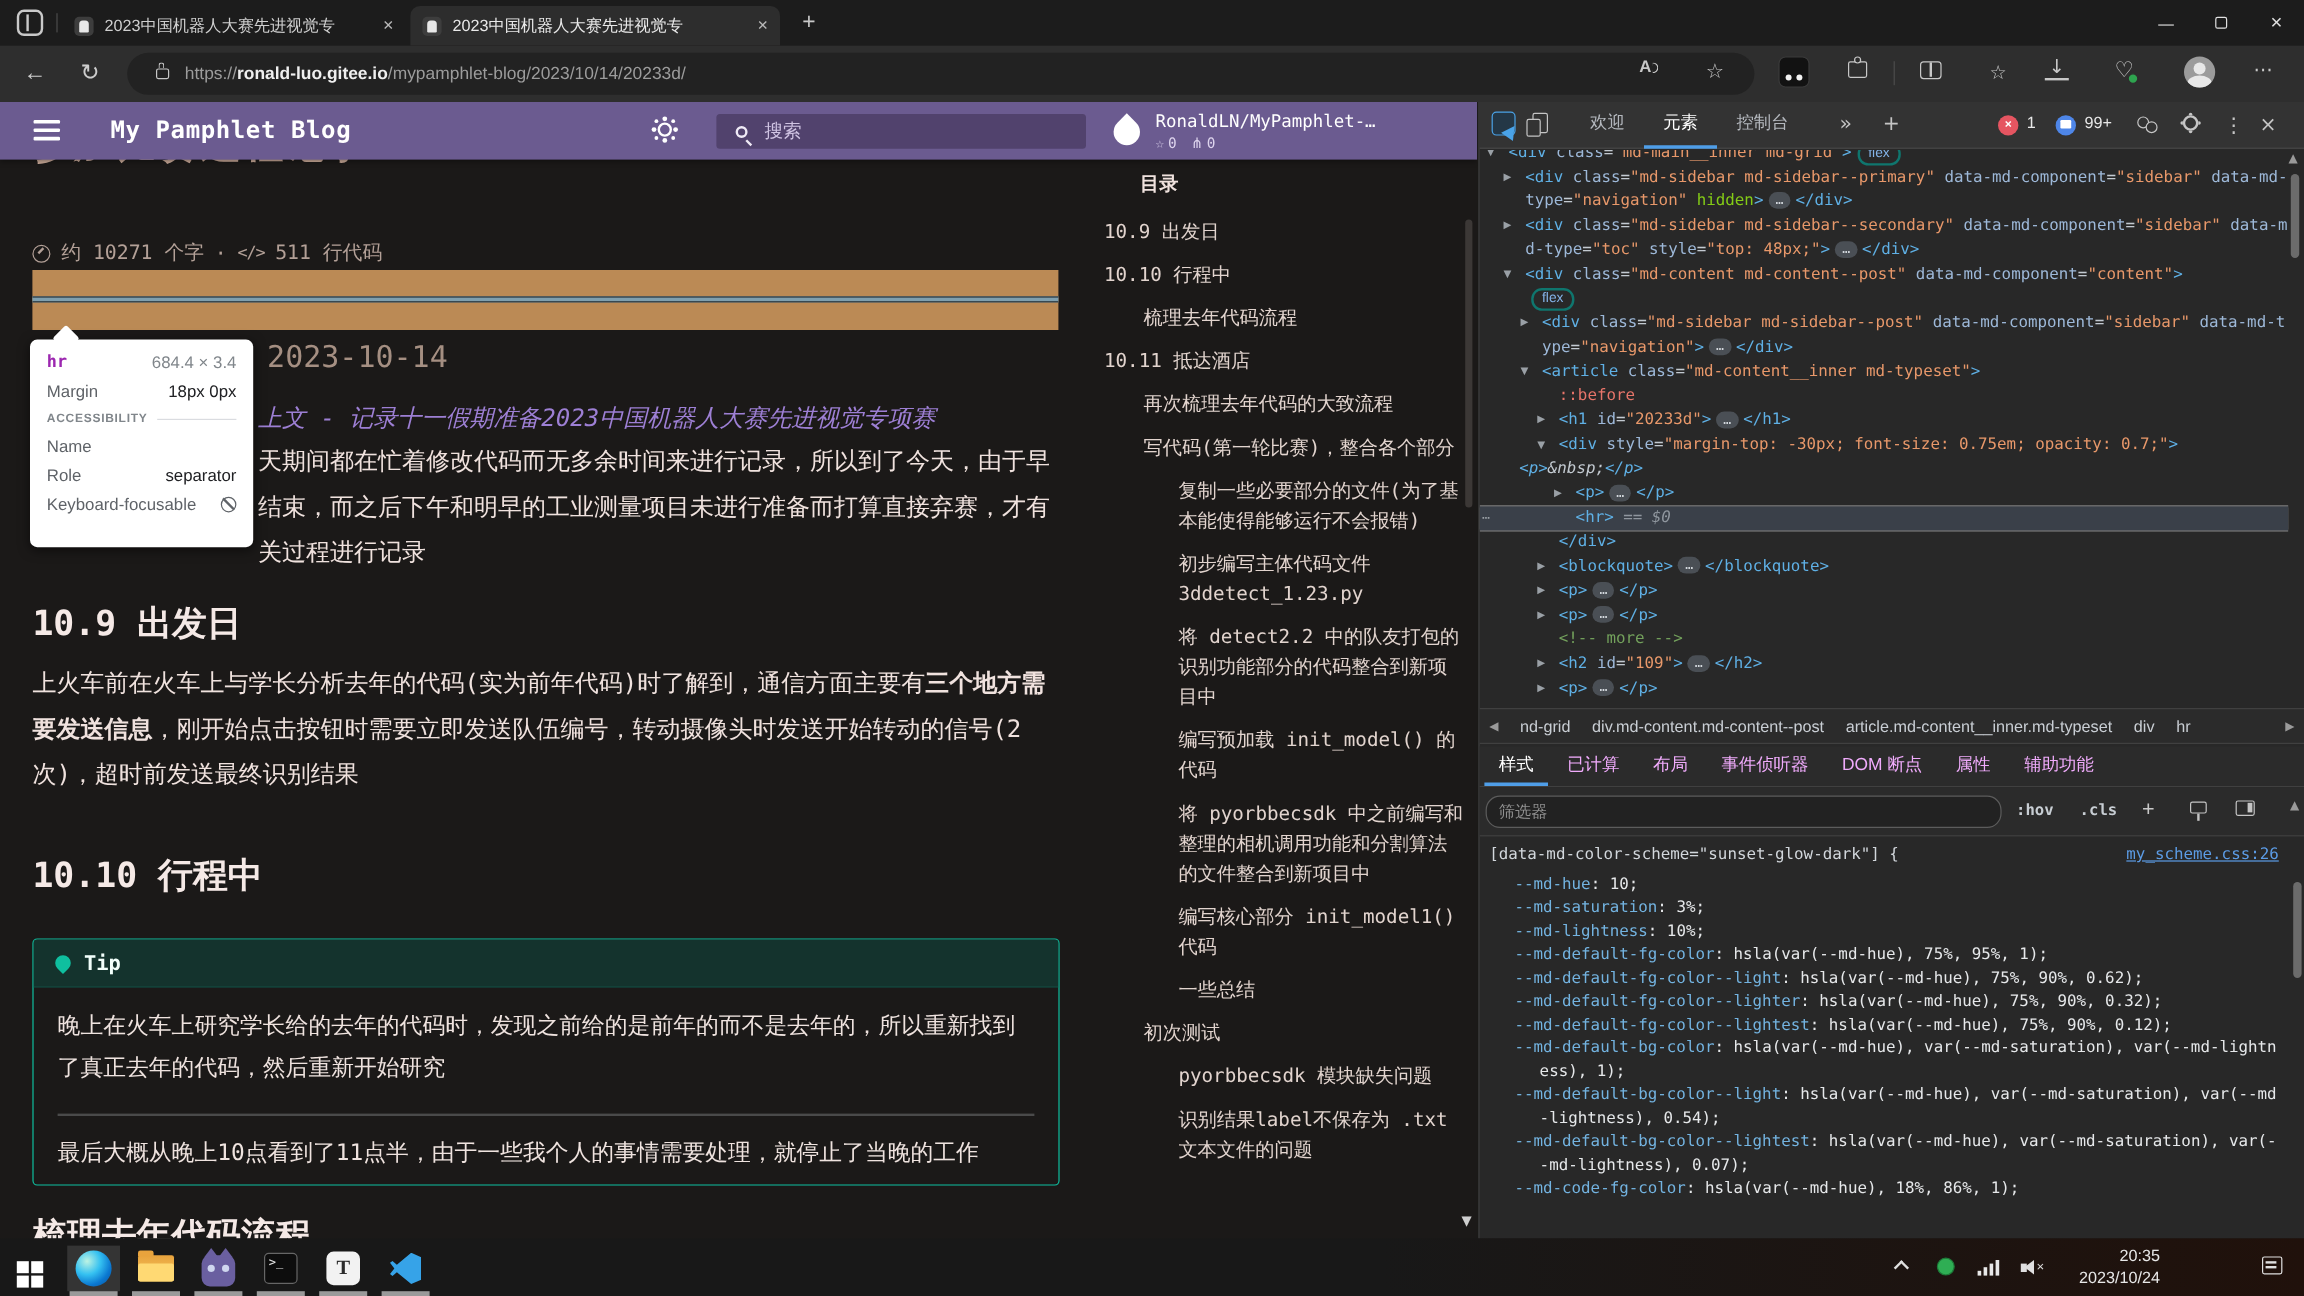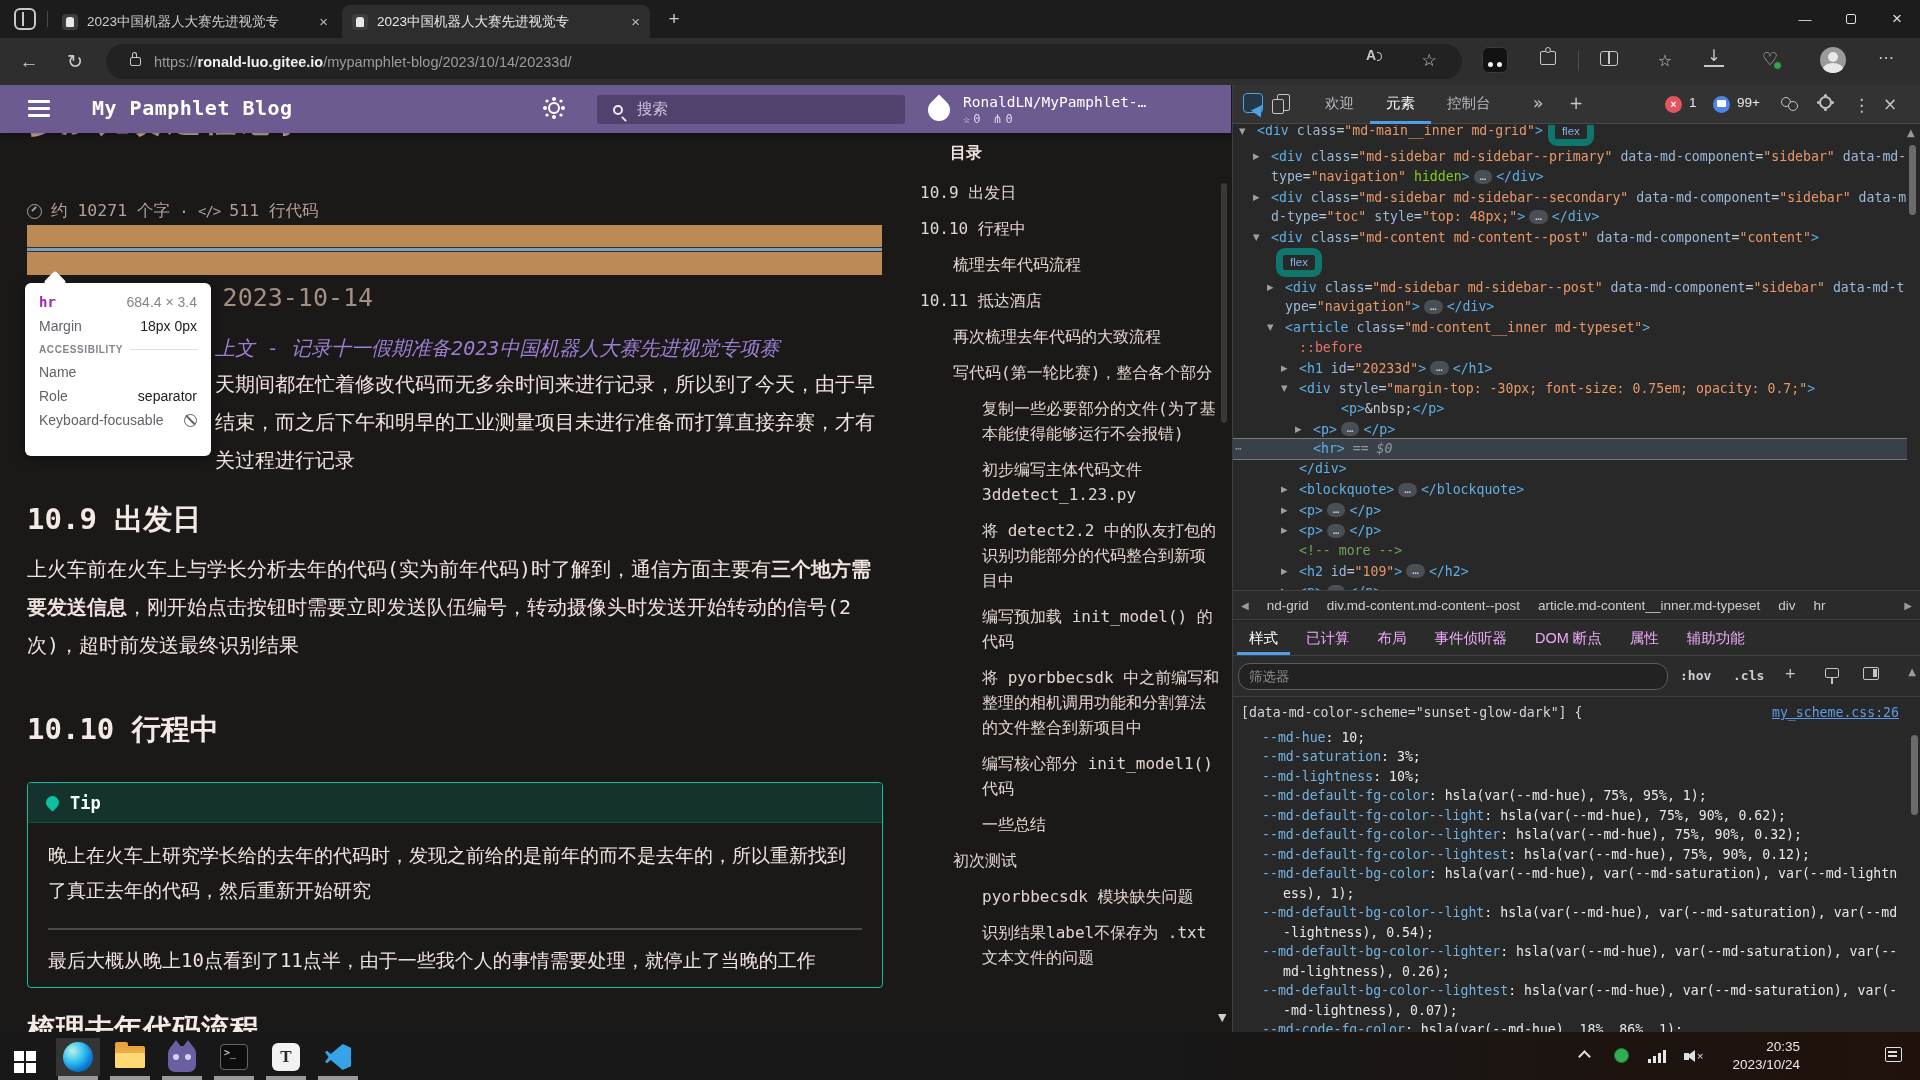--- a/index.html
+++ b/index.html
@@ -142,21 +142,21 @@
   .gear{position:absolute;left:586px;top:11px;width:13px;height:13px;border:2px solid #c5c5c5;border-radius:50%;box-shadow:0 -7px 0 -5px #c5c5c5,0 7px 0 -5px #c5c5c5,-7px 0 0 -5px #c5c5c5,7px 0 0 -5px #c5c5c5;}
 
   .dom-tree{position:absolute;left:0;top:40px;width:674px;height:465px;overflow:hidden;font-family:"DejaVu Sans Mono",monospace;font-size:13.2px;line-height:20px;padding-top:1px;}
   .trow{position:relative;word-break:break-all;}
   .trow.clip{margin-top:-9px;}
   .arw{display:inline-block;width:18px;text-indent:0;font-size:8.5px;color:#9aa0a6;vertical-align:1.5px;font-family:"DejaVu Sans",sans-serif;}
   .tk-t{color:#5fb0e5;} .tk-a{color:#9db8d8;} .tk-v{color:#e8986a;} .tk-p{color:#c3cad1;}
   .tk-ps{color:#e8756a;} .tk-c{color:#73a15c;} .tk-w{color:#84cc16;}
   .tk-eq{color:#8f969e;} .tk-eqi{color:#8f969e;font-style:italic;}
   .tk-el{display:inline-block;background:#4a4f55;color:#d3d8dd;border-radius:8px;padding:0 6px;font-size:11px;line-height:14px;margin:0 4px;text-indent:0;vertical-align:1px;}
-  .tk-bd{display:inline-block;border:7px solid #0f766e;color:#84b3e8;border-radius:9px;padding:0 7px;font-size:11.5px;line-height:15px;margin-left:5px;text-indent:0;font-family:"Liberation Sans",sans-serif;text-align:right;}
+  .tk-bd{display:inline-block;border:2px solid #0f766e;color:#84b3e8;border-radius:9px;padding:0 7px;font-size:11.5px;line-height:15px;margin-left:5px;text-indent:0;font-family:"Liberation Sans",sans-serif;text-align:right;}
   .trow.sel{background:#3a4049;box-shadow:0 -1px 0 #787878,0 1px 0 #787878;}
   .trow.sel .gut{position:absolute;left:2px;top:0;color:#9aa0a6;letter-spacing:1px;text-indent:0;font-size:11px;}
   .tree-scroll{position:absolute;right:2px;top:42px;width:11px;height:460px;}
   .tree-scroll .up{color:#9a9a9a;font-size:10px;font-family:"DejaVu Sans",sans-serif;}
   .tree-scroll .thumb{position:absolute;left:2px;top:18px;width:7px;height:70px;background:#6b6b6b;border-radius:4px;}
 
   .crumbs{position:absolute;left:0;top:505px;width:100%;height:30px;background:#2b2b2b;border-top:1px solid #404040;border-bottom:1px solid #404040;display:flex;align-items:center;gap:18px;padding:0 8px;font-size:13.5px;color:#c9ced4;white-space:nowrap;overflow:hidden;}
   .crumb-arrow{color:#9a9a9a;font-size:10px;font-family:"DejaVu Sans",sans-serif;flex:0 0 auto;}
   .crumbs .sp{flex:1;}
 
@@ -441,21 +441,21 @@
     <div class="dom-tree" id="dom-tree">
         <div class="trow clip" style="padding-left: 24px; text-indent: -18px;"><span class="arw">▼</span><span class="tk-t">&lt;div</span><span class="tk-a"> class</span><span class="tk-p">=</span><span class="tk-v">"md-main__inner md-grid"</span><span class="tk-t">&gt;</span><span class="tk-bd">flex</span></div>
         <div class="trow" style="padding-left: 38px; text-indent: -18px;"><span class="arw">▶</span><span class="tk-t">&lt;div</span><span class="tk-a"> class</span><span class="tk-p">=</span><span class="tk-v">"md-sidebar md-sidebar--primary"</span><span class="tk-a"> data-md-component</span><span class="tk-p">=</span><span class="tk-v">"sidebar"</span><span class="tk-a"> data-md-type</span><span class="tk-p">=</span><span class="tk-v">"navigation"</span><span class="tk-w"> hidden</span><span class="tk-t">&gt;</span><span class="tk-el">…</span><span class="tk-t">&lt;/div&gt;</span></div>
         <div class="trow" style="padding-left: 38px; text-indent: -18px;"><span class="arw">▶</span><span class="tk-t">&lt;div</span><span class="tk-a"> class</span><span class="tk-p">=</span><span class="tk-v">"md-sidebar md-sidebar--secondary"</span><span class="tk-a"> data-md-component</span><span class="tk-p">=</span><span class="tk-v">"sidebar"</span><span class="tk-a"> data-md-type</span><span class="tk-p">=</span><span class="tk-v">"toc"</span><span class="tk-a"> style</span><span class="tk-p">=</span><span class="tk-v">"top: 48px;"</span><span class="tk-t">&gt;</span><span class="tk-el">…</span><span class="tk-t">&lt;/div&gt;</span></div>
         <div class="trow" style="padding-left: 38px; text-indent: -18px;"><span class="arw">▼</span><span class="tk-t">&lt;div</span><span class="tk-a"> class</span><span class="tk-p">=</span><span class="tk-v">"md-content md-content--post"</span><span class="tk-a"> data-md-component</span><span class="tk-p">=</span><span class="tk-v">"content"</span><span class="tk-t">&gt;</span><br><span class="tk-bd">flex</span></div>
         <div class="trow" style="padding-left: 52px; text-indent: -18px;"><span class="arw">▶</span><span class="tk-t">&lt;div</span><span class="tk-a"> class</span><span class="tk-p">=</span><span class="tk-v">"md-sidebar md-sidebar--post"</span><span class="tk-a"> data-md-component</span><span class="tk-p">=</span><span class="tk-v">"sidebar"</span><span class="tk-a"> data-md-type</span><span class="tk-p">=</span><span class="tk-v">"navigation"</span><span class="tk-t">&gt;</span><span class="tk-el">…</span><span class="tk-t">&lt;/div&gt;</span></div>
         <div class="trow" style="padding-left: 52px; text-indent: -18px;"><span class="arw">▼</span><span class="tk-t">&lt;article</span><span class="tk-a"> class</span><span class="tk-p">=</span><span class="tk-v">"md-content__inner md-typeset"</span><span class="tk-t">&gt;</span></div>
         <div class="trow" style="padding-left: 66px; text-indent: -18px;"><span class="arw"></span><span class="tk-ps">::before</span></div>
         <div class="trow" style="padding-left: 66px; text-indent: -18px;"><span class="arw">▶</span><span class="tk-t">&lt;h1</span><span class="tk-a"> id</span><span class="tk-p">=</span><span class="tk-v">"20233d"</span><span class="tk-t">&gt;</span><span class="tk-el">…</span><span class="tk-t">&lt;/h1&gt;</span></div>
         <div class="trow" style="padding-left: 66px; text-indent: -18px;"><span class="arw">▼</span><span class="tk-t">&lt;div</span><span class="tk-a"> style</span><span class="tk-p">=</span><span class="tk-v">"margin-top: -30px; font-size: 0.75em; opacity: 0.7;"</span><span class="tk-t">&gt;</span></div>
-        <div class="trow" style="padding-left: 108px; text-indent: -18px;"><span class="arw"></span><span class="tk-t">&lt;p&gt;</span><span class="tk-p">&amp;nbsp;</span><span class="tk-t">&lt;/p&gt;</span></div>
+        <div class="trow" style="padding-left: 33px; text-indent: -18px; font-style: italic;"><span class="arw"></span><span class="tk-t">&lt;p&gt;</span><span class="tk-p">&amp;nbsp;</span><span class="tk-t">&lt;/p&gt;</span></div>
         <div class="trow" style="padding-left: 80px; text-indent: -18px;"><span class="arw">▶</span><span class="tk-t">&lt;p&gt;</span><span class="tk-el">…</span><span class="tk-t">&lt;/p&gt;</span></div>
         <div class="trow sel" style="padding-left: 80px; text-indent: -18px;"><span class="arw"></span><span class="tk-t">&lt;hr&gt;</span><span class="tk-eq"> == </span><span class="tk-eqi">$0</span><span class="gut">⋯</span></div>
         <div class="trow" style="padding-left: 66px; text-indent: -18px;"><span class="arw"></span><span class="tk-t">&lt;/div&gt;</span></div>
         <div class="trow" style="padding-left: 66px; text-indent: -18px;"><span class="arw">▶</span><span class="tk-t">&lt;blockquote&gt;</span><span class="tk-el">…</span><span class="tk-t">&lt;/blockquote&gt;</span></div>
         <div class="trow" style="padding-left: 66px; text-indent: -18px;"><span class="arw">▶</span><span class="tk-t">&lt;p&gt;</span><span class="tk-el">…</span><span class="tk-t">&lt;/p&gt;</span></div>
         <div class="trow" style="padding-left: 66px; text-indent: -18px;"><span class="arw">▶</span><span class="tk-t">&lt;p&gt;</span><span class="tk-el">…</span><span class="tk-t">&lt;/p&gt;</span></div>
         <div class="trow" style="padding-left: 66px; text-indent: -18px;"><span class="arw"></span><span class="tk-c">&lt;!-- more --&gt;</span></div>
         <div class="trow" style="padding-left: 66px; text-indent: -18px;"><span class="arw">▶</span><span class="tk-t">&lt;h2</span><span class="tk-a"> id</span><span class="tk-p">=</span><span class="tk-v">"109"</span><span class="tk-t">&gt;</span><span class="tk-el">…</span><span class="tk-t">&lt;/h2&gt;</span></div>
         <div class="trow" style="padding-left: 66px; text-indent: -18px;"><span class="arw">▶</span><span class="tk-t">&lt;p&gt;</span><span class="tk-el">…</span><span class="tk-t">&lt;/p&gt;</span></div>
       </div>
@@ -509,21 +509,20 @@
       <div id="css-props">
           <div class="css-prop"><span class="cn">--md-hue</span><span>: </span><span>10;</span></div>
           <div class="css-prop"><span class="cn">--md-saturation</span><span>: </span><span>3%;</span></div>
           <div class="css-prop"><span class="cn">--md-lightness</span><span>: </span><span>10%;</span></div>
           <div class="css-prop"><span class="cn">--md-default-fg-color</span><span>: </span><span>hsla(var(--md-hue), 75%, 95%, 1);</span></div>
           <div class="css-prop"><span class="cn">--md-default-fg-color--light</span><span>: </span><span>hsla(var(--md-hue), 75%, 90%, 0.62);</span></div>
           <div class="css-prop"><span class="cn">--md-default-fg-color--lighter</span><span>: </span><span>hsla(var(--md-hue), 75%, 90%, 0.32);</span></div>
           <div class="css-prop"><span class="cn">--md-default-fg-color--lightest</span><span>: </span><span>hsla(var(--md-hue), 75%, 90%, 0.12);</span></div>
           <div class="css-prop"><span class="cn">--md-default-bg-color</span><span>: </span><span>hsla(var(--md-hue), var(--md-saturation), var(--md-lightness), 1);</span></div>
           <div class="css-prop"><span class="cn">--md-default-bg-color--light</span><span>: </span><span>hsla(var(--md-hue), var(--md-saturation), var(--md-lightness), 0.54);</span></div>
-          <div class="css-prop"><span class="cn">--md-default-bg-color--lighter</span><span>: </span><span>hsla(var(--md-hue), var(--md-saturation), var(--md-lightness), 0.26);</span></div>
           <div class="css-prop"><span class="cn">--md-default-bg-color--lightest</span><span>: </span><span>hsla(var(--md-hue), var(--md-saturation), var(--md-lightness), 0.07);</span></div>
           <div class="css-prop"><span class="cn">--md-code-fg-color</span><span>: </span><span>hsla(var(--md-hue), 18%, 86%, 1);</span></div>
         </div>
     </div>
     <div class="css-scroll-thumb"></div>
   </div>
 
   <div class="taskbar">
     <div class="app" style="left:0;">
         <div class="start"></div>

